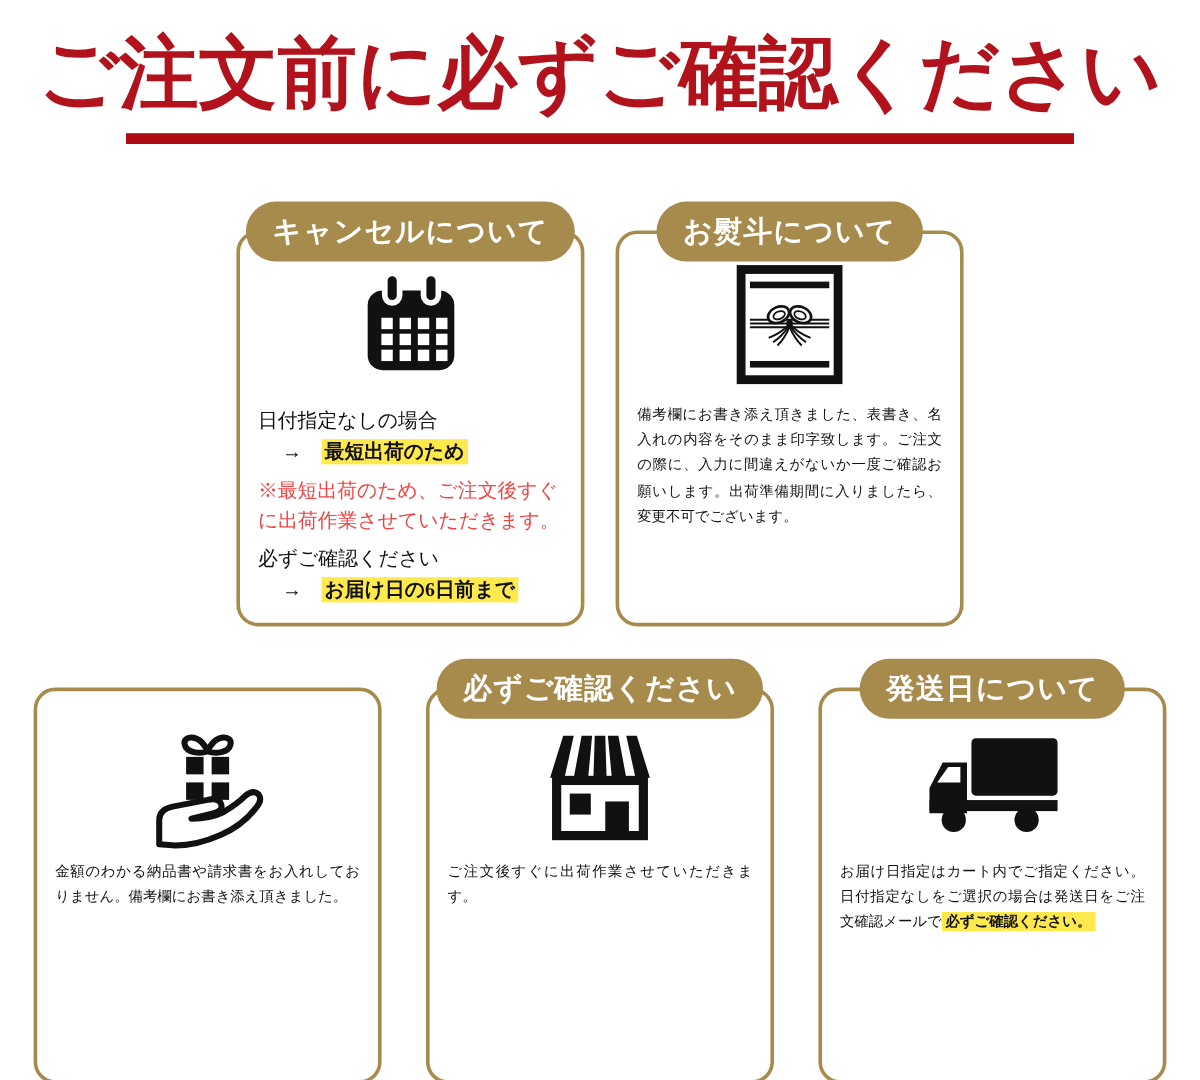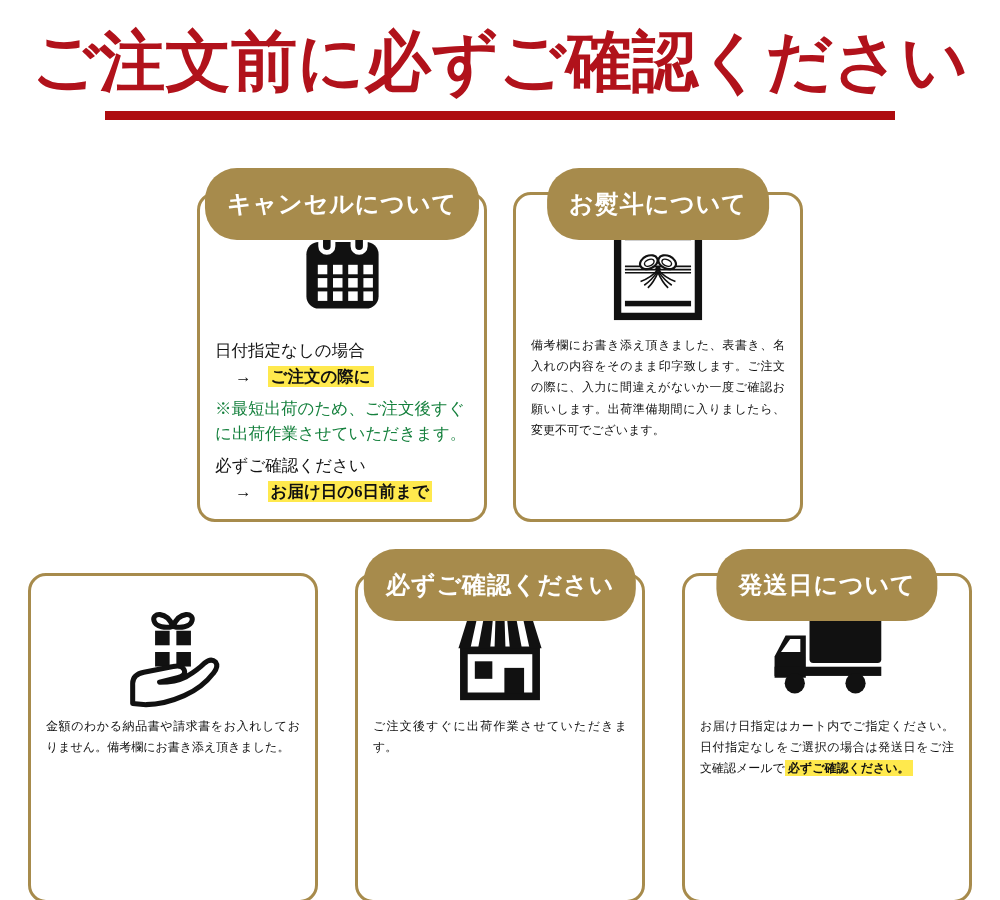--- a/index.html
+++ b/index.html
@@ -16,29 +16,29 @@
   .row{display:flex;justify-content:center;}
   .row1{gap:26px;margin-top:72px;}
   .row2{gap:37px;margin-top:51px;}
   .card{
     position:relative;width:290px;height:330px;background:#fff;
     border:3px solid #a78b4c;border-radius:18px;box-sizing:border-box;
   }
   .badge{
     position:absolute;top:-27px;left:50%;transform:translateX(-50%);
     background:#a78b4c;color:#fff;font-weight:bold;font-size:24px;
-    padding:20px 22px;border-radius:32px;white-space:nowrap;letter-spacing:1px;
+    padding:9px 22px;border-radius:32px;white-space:nowrap;letter-spacing:1px;
   }
   .icon-wrap{display:flex;justify-content:center;align-items:center;height:104px;margin-top:24px;}
   .body{padding:12px 15px 0;font-size:16.5px;line-height:1.52;}
   .line{margin:3px 0 0;}
   .arrow-line{margin:1px 0 4px;padding-left:20px;}
   .arrow{margin-right:16px;}
   .hl{background:#ffe94d;font-weight:bold;padding:1px 3px;color:#111;}
-  .note{color:#15803d;margin:7px 0;}
+  .note{color:#ef4444;margin:7px 0;}
   .para{margin:0;text-align:justify;font-size:12px;line-height:1.78;}
   svg{display:block;}
 </style>
 </head>
 <body>
 
 <div class="page">
 
   <h1 class="title">ご注文前に必ずご確認ください</h1>
   <div class="title-underline"></div>
@@ -63,21 +63,21 @@
               <rect x="72" y="58" width="10" height="10"></rect>
             <rect x="24" y="72" width="10" height="10"></rect>
               <rect x="40" y="72" width="10" height="10"></rect>
               <rect x="56" y="72" width="10" height="10"></rect>
               <rect x="72" y="72" width="10" height="10"></rect>
           </g>
         </svg>
       </div>
       <div class="body">
         <p class="line">日付指定なしの場合</p>
-        <p class="arrow-line"><span class="arrow">→</span><mark class="hl">ご注文の際に</mark></p>
+        <p class="arrow-line"><span class="arrow">→</span><mark class="hl">最短出荷のため</mark></p>
         <p class="note">※最短出荷のため、ご注文後すぐに出荷作業させていただきます。</p>
         <p class="line">必ずご確認ください</p>
         <p class="arrow-line"><span class="arrow">→</span><mark class="hl">お届け日の6日前まで</mark></p>
       </div>
     </section>
 
     <section class="card">
       <div class="badge">お熨斗について</div>
       <div class="icon-wrap">
         <svg width="92" height="101" viewBox="0 0 100 110">

